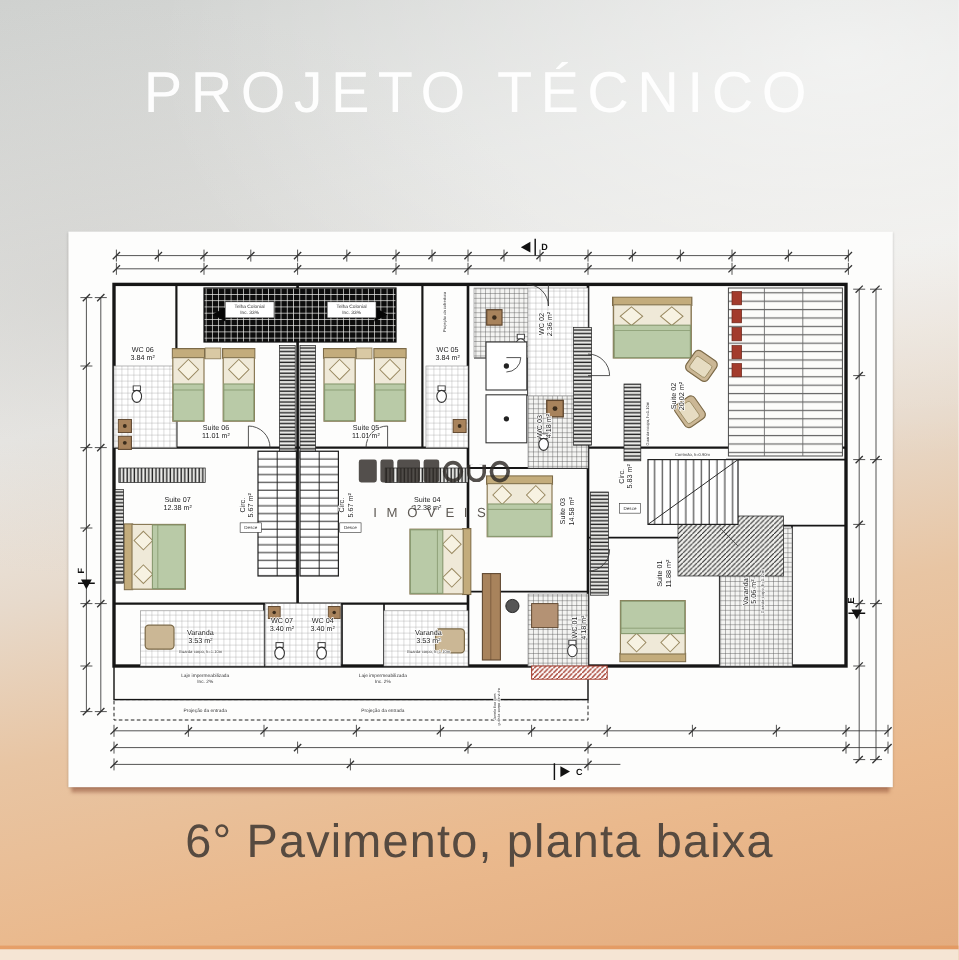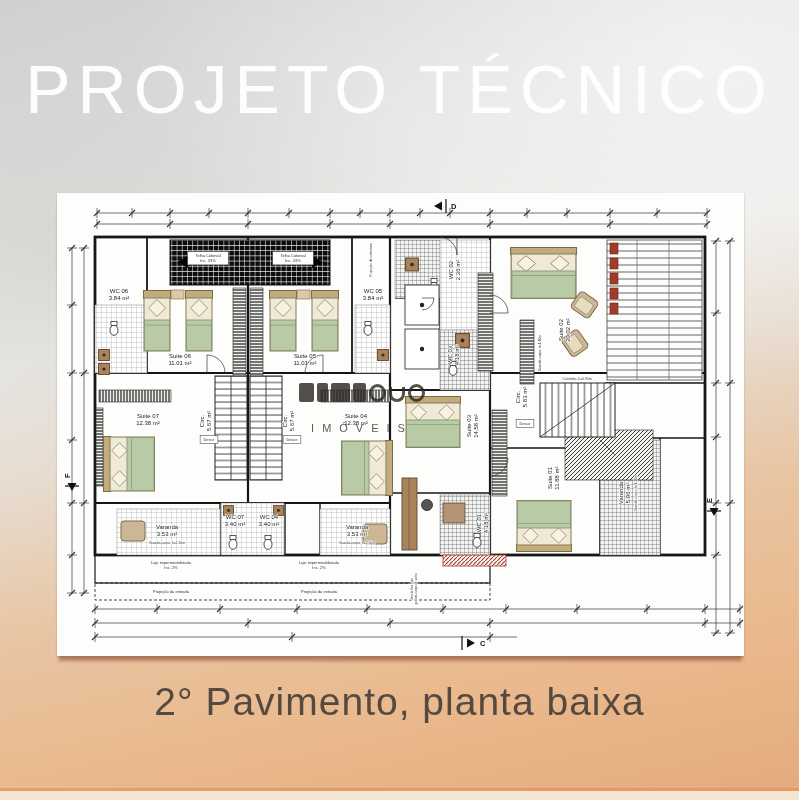--- a/index.html
+++ b/index.html
@@ -5,21 +5,21 @@
   html,body{margin:0;padding:0;}
   .stage{position:relative;width:799px;height:800px;overflow:hidden;
     font-family:"Liberation Sans",sans-serif;
     background:
       radial-gradient(120% 70% at 88% 6%, rgba(255,255,255,.55), rgba(255,255,255,0) 60%),
       radial-gradient(80% 50% at 10% 30%, rgba(190,188,184,.35), rgba(190,188,184,0) 60%),
       linear-gradient(168deg,#cfd1cf 0%,#e2e3e1 22%,#ecebe8 38%,#e7dacc 52%,#e8c5a3 66%,#eab98d 82%,#e3ab7e 100%);}
   .bottom-strip{position:absolute;left:0;right:0;bottom:0;height:9px;background:#f5e5d4;}
   .bottom-strip::before{content:"";position:absolute;top:-3px;left:0;right:0;height:3px;background:rgba(226,142,80,.6);}
   .title{position:absolute;top:50px;left:0;width:100%;text-align:center;
-    font-size:68px;font-weight:300;letter-spacing:7px;color:#ffffff;opacity:.97;white-space:nowrap;}
+    font-size:48px;font-weight:300;letter-spacing:7px;color:#ffffff;opacity:.97;white-space:nowrap;}
   .caption{position:absolute;top:680px;left:0;width:100%;text-align:center;
     font-size:39px;font-weight:300;letter-spacing:1px;color:#564a40;}
   .plan-paper{position:absolute;left:57px;top:193px;width:687px;height:463px;background:#fdfdfc;
     box-shadow:0 7px 3px -2px rgba(139,74,52,.55),0 1px 2px rgba(0,0,0,.18);}
   .plan-paper svg{position:absolute;left:0;top:0;}
   .watermark{position:absolute;left:200px;top:188px;width:210px;text-align:center;opacity:.82;pointer-events:none;}
   .wm-logo{display:flex;gap:3px;justify-content:center;align-items:flex-end;height:21px;}
   .wm-logo .b{background:#2e2a26;height:19px;border-radius:2px;}
   .wm-logo .o{border:3.5px solid #2e2a26;background:transparent;width:11px;height:12px;border-radius:50%;}
   .wm-logo .u{border:3.5px solid #2e2a26;border-top:none;background:transparent;width:10px;height:12px;border-radius:0 0 9px 9px;}
@@ -494,15 +494,15 @@
         <span class="b" style="width:19px"></span>
           <span class="b" style="width:13px"></span>
         <span class="o"></span>
           <span class="u"></span>
           <span class="o"></span>
       </div>
       <div class="wm-text">IMÓVEIS</div>
     </div>
   </div>
 
-  <div class="caption">2° Pavimento, planta baixa</div>
+  <div class="caption">6° Pavimento, planta baixa</div>
   <div class="bottom-strip"></div>
 </div>
 
 </body></html>

